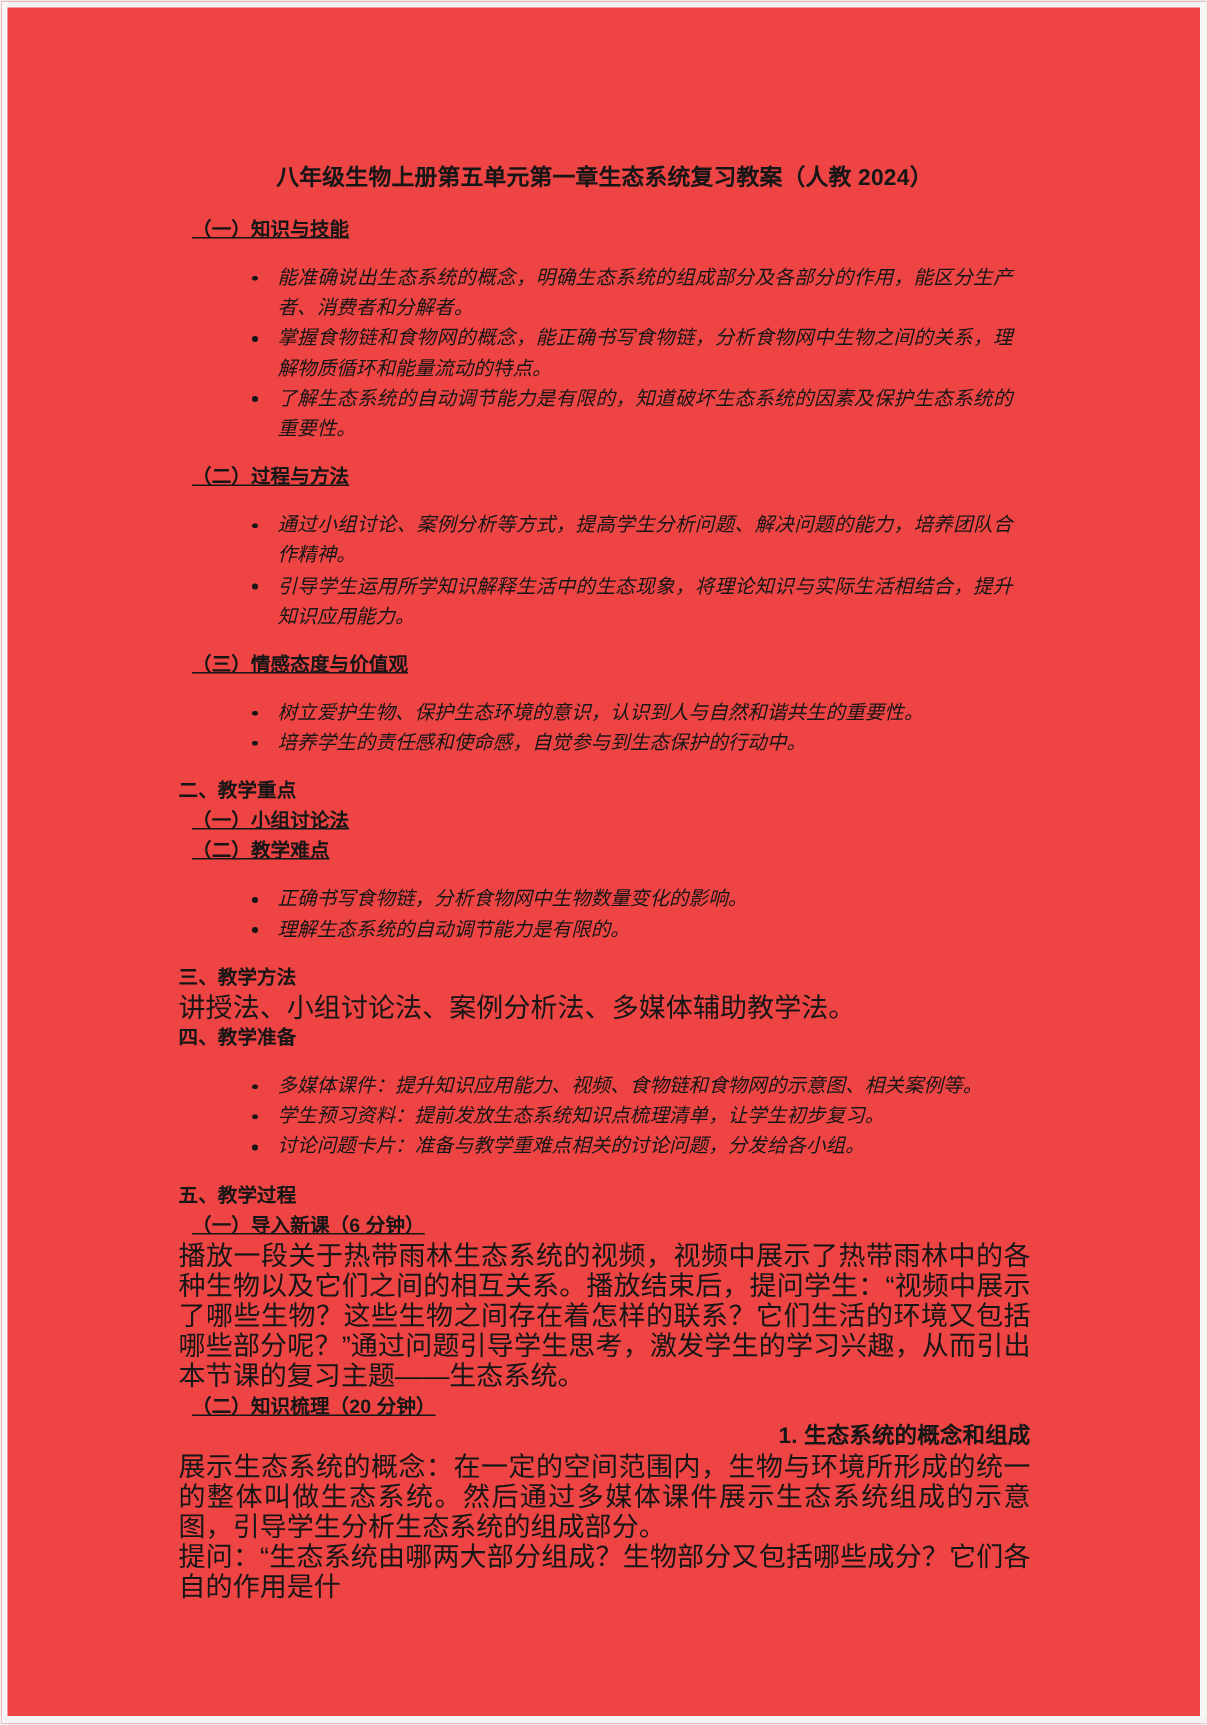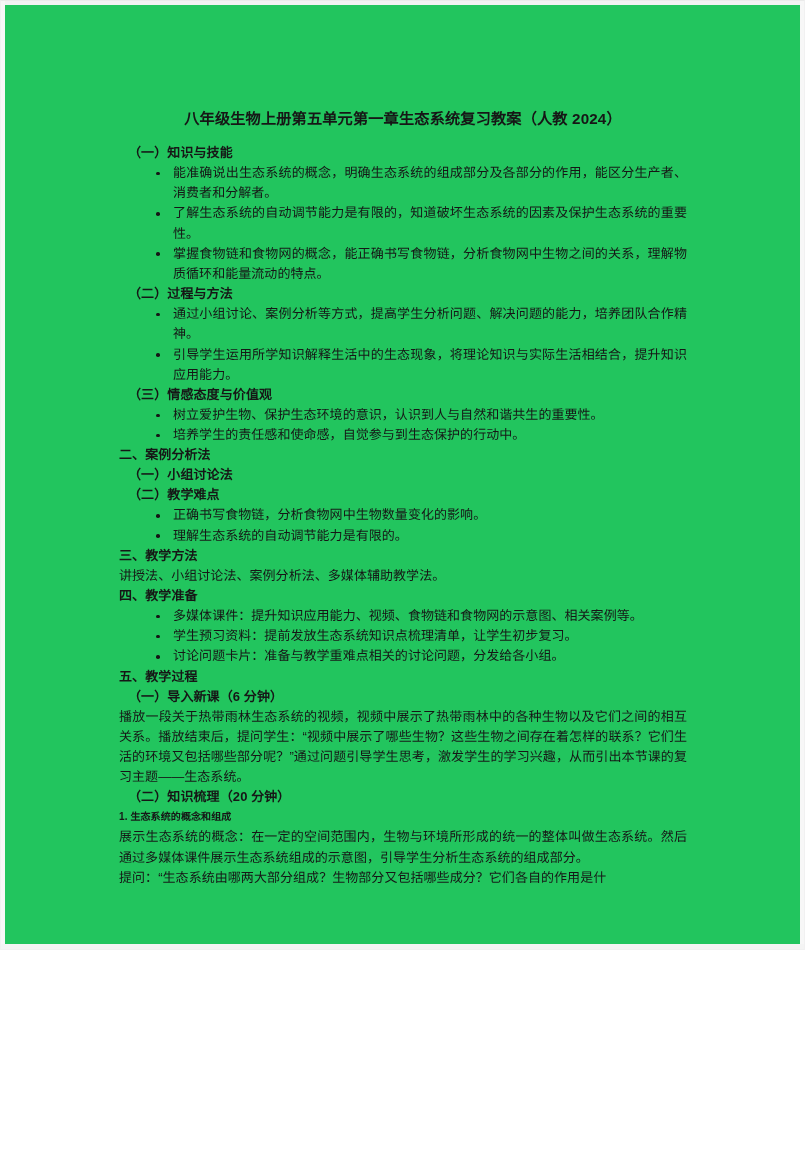--- a/index.html
+++ b/index.html
@@ -8,23 +8,23 @@
     background: #ffffff;
   }
   body {
     font-family: "Liberation Sans", "DejaVu Sans", sans-serif;
     color: #161616;
   }
 
   .page {
     position: relative;
     width: 805px;
-    height: 950px;
+    height: 1150px;
     margin: 0 auto;
-    background: #22c55e;
+    background: #ef4444;
     overflow: hidden;
     box-sizing: border-box;
     border: 1px solid #f1f1f1;
     border-top-color: #eaeaea;
   }
 
   
   .edge-band-top,
   .edge-band-bottom,
   .edge-band-left,
@@ -65,46 +65,49 @@
   }
 
   
   .h2 {
     font-size: 13px;
     font-weight: bold;
     line-height: 20px;
     margin: 0;
     padding-left: 9px;
     letter-spacing: 0.1px;
+    text-decoration: underline;
   }
 
   
   .h3 {
-    font-size: 10px;
+    font-size: 15px;
     font-weight: bold;
     line-height: 20px;
     margin: 0;
     letter-spacing: 0.1px;
+    text-align: right;
   }
 
   
   .para {
-    font-size: 13px;
+    font-size: 18px;
     line-height: 20.2px;
     margin: 0;
     text-align: justify;
     text-justify: inter-ideograph;
     letter-spacing: 0.05px;
   }
 
   
   .bullets {
     list-style: none;
-    margin: 0;
+    margin: 12px;
     padding: 0;
+    font-style: italic;
   }
   .bullets > li {
     position: relative;
     font-size: 13px;
     line-height: 20.2px;
     padding-left: 54px;
     margin: 0;
     text-align: justify;
     text-justify: inter-ideograph;
     letter-spacing: 0.05px;
@@ -131,37 +134,37 @@
   <div class="edge-band-bottom"></div>
 
   <div class="content">
 
     <h1 class="doc-title">八年级生物上册第五单元第一章生态系统复习教案（人教 2024）</h1>
 
 
     <p class="h2">（一）知识与技能</p>
     <ul class="bullets">
       <li>能准确说出生态系统的概念，明确生态系统的组成部分及各部分的作用，能区分生产者、消费者和分解者。</li>
+      <li>掌握食物链和食物网的概念，能正确书写食物链，分析食物网中生物之间的关系，理解物质循环和能量流动的特点。</li>
       <li>了解生态系统的自动调节能力是有限的，知道破坏生态系统的因素及保护生态系统的重要性。</li>
-      <li>掌握食物链和食物网的概念，能正确书写食物链，分析食物网中生物之间的关系，理解物质循环和能量流动的特点。</li>
     </ul>
 
     <p class="h2">（二）过程与方法</p>
     <ul class="bullets">
       <li>通过小组讨论、案例分析等方式，提高学生分析问题、解决问题的能力，培养团队合作精神。</li>
       <li>引导学生运用所学知识解释生活中的生态现象，将理论知识与实际生活相结合，提升知识应用能力。</li>
     </ul>
 
     <p class="h2">（三）情感态度与价值观</p>
     <ul class="bullets">
       <li>树立爱护生物、保护生态环境的意识，认识到人与自然和谐共生的重要性。</li>
       <li>培养学生的责任感和使命感，自觉参与到生态保护的行动中。</li>
     </ul>
 
-    <p class="h1">二、案例分析法</p>
+    <p class="h1">二、教学重点</p>
 
     <p class="h2">（一）小组讨论法</p>
 
     <p class="h2">（二）教学难点</p>
     <ul class="bullets">
       <li>正确书写食物链，分析食物网中生物数量变化的影响。</li>
       <li>理解生态系统的自动调节能力是有限的。</li>
     </ul>
 
     <p class="h1">三、教学方法</p>

